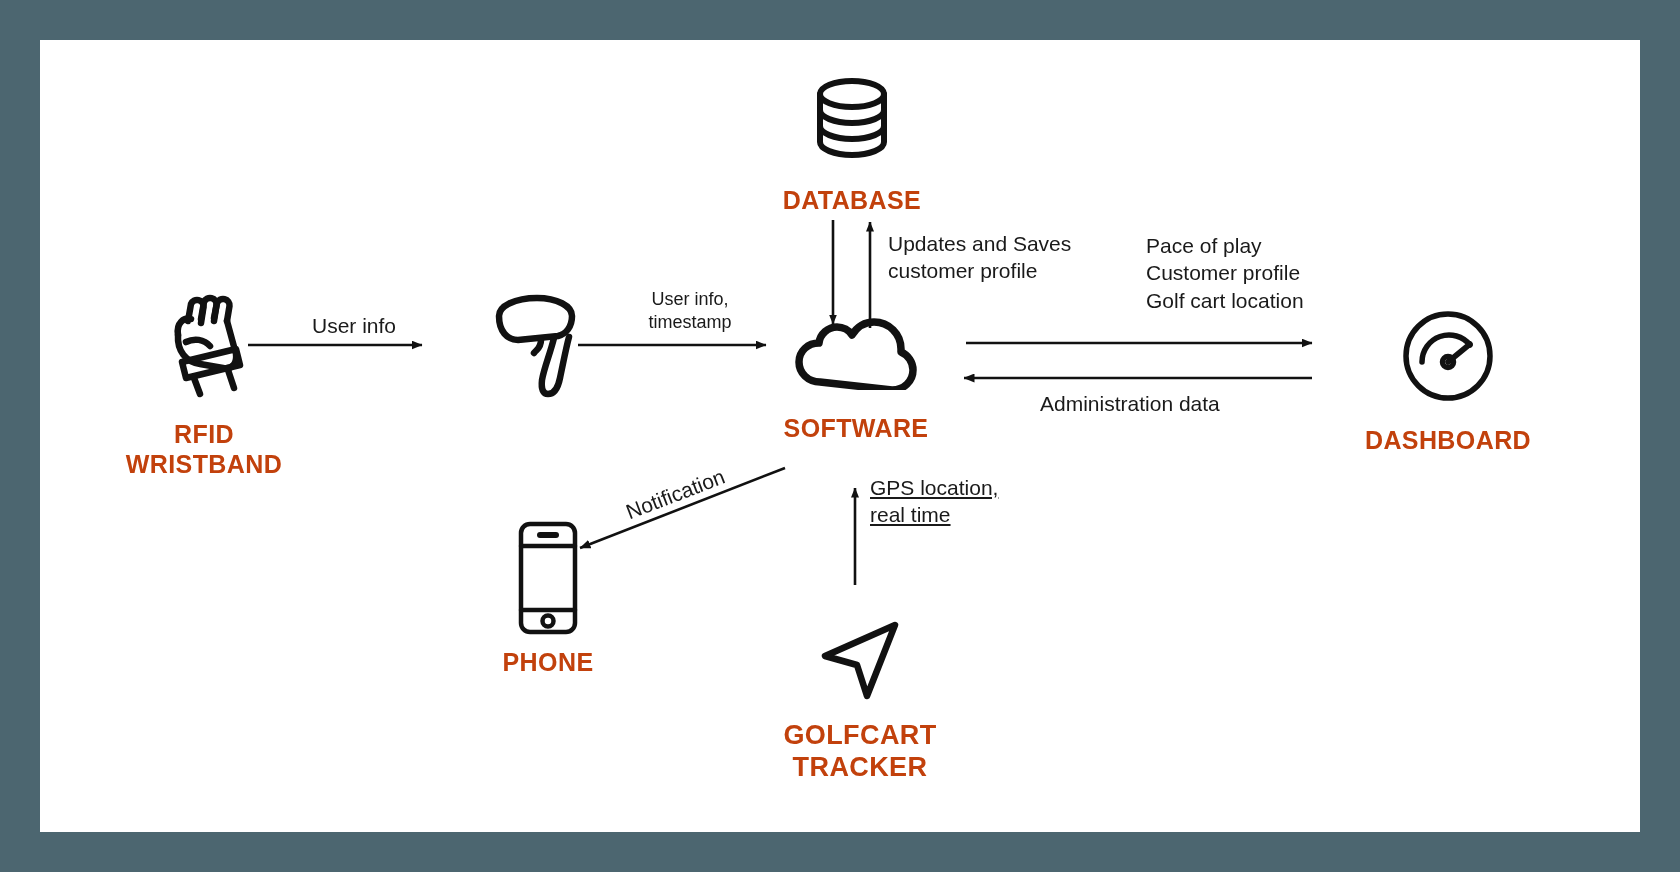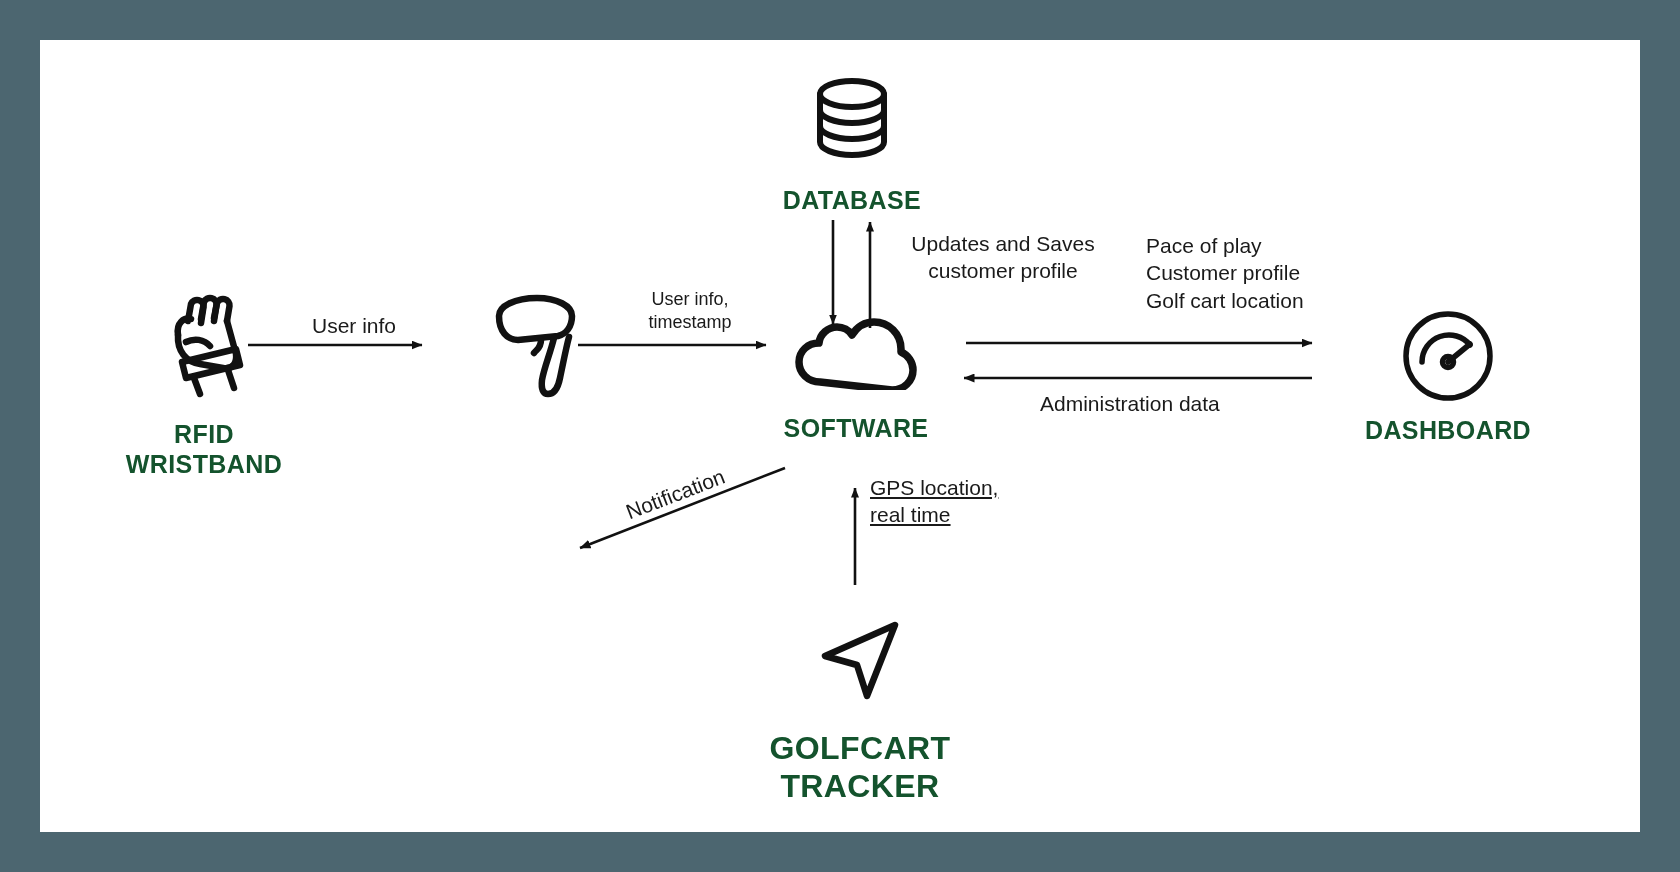--- a/index.html
+++ b/index.html
@@ -20,21 +20,21 @@
     width: 1600px;
     height: 792px;
     background: #ffffff;
   }
   .node {
     position: absolute;
     text-align: center;
   }
   .node-label {
     font-weight: bold;
-    color: #14532d;
+    color: #c2410c;
     letter-spacing: 0.4px;
     line-height: 1.18;
     white-space: pre-line;
   }
   .edge-label {
     position: absolute;
     color: #1a1a1a;
     line-height: 1.3;
     white-space: pre-line;
   }
@@ -78,21 +78,21 @@
     <line x1="745" y1="428" x2="540" y2="508" stroke="#111111" stroke-width="2.6" marker-end="url(#ah)"></line>
 
     <line x1="815" y1="545" x2="815" y2="448" stroke="#111111" stroke-width="2.6" marker-end="url(#ah-sm)"></line>
   </svg>
 
   <div class="edge-label" style="left:234px; top:272px; width:160px; text-align:center; font-size:21px;">User info</div>
 
   <div class="edge-label" style="left:570px; top:248px; width:160px; text-align:center; font-size:18px;">User info,
 timestamp</div>
 
-  <div class="edge-label" style="left:848px; top:190px; width:230px; text-align:center; font-size:21px;">Updates and Saves
+  <div class="edge-label" style="left:848px; top:190px; width:230px; text-align:left; font-size:21px;">Updates and Saves
 customer profile</div>
 
   <div class="edge-label" style="left:1106px; top:192px; width:240px; text-align:left; font-size:21px;">Pace of play
 Customer profile
 Golf cart location</div>
 
   <div class="edge-label" style="left:1000px; top:350px; width:260px; text-align:left; font-size:21px;">Administration data</div>
 
   <div class="edge-label" style="left:582px; top:460px; width:160px; text-align:left; font-size:21px;
               transform: rotate(-21deg); transform-origin: left top;">Notification</div>
@@ -160,26 +160,40 @@
     <div style="height:104px; display:flex; align-items:center; justify-content:center;">
       <svg class="icon-svg" width="100" height="100" viewBox="0 0 100 100">
         <g fill="none" stroke="#111111" stroke-width="5.5" stroke-linecap="round">
           <circle cx="50" cy="50" r="42"></circle>
           <path d="M24 56 a27 27 0 0 1 48-17"></path>
           <line x1="50" y1="56" x2="72" y2="38"></line>
           <circle cx="50" cy="56" r="5.5"></circle>
         </g>
       </svg>
     </div>
-    <div class="node-label" style="font-size:25px; margin-top:8px;">DASHBOARD</div>
+    <div class="node-label" style="font-size:25px; margin-top:18px;">DASHBOARD</div>
   </div>
 
+  <div class="node" style="left:388px; top:478px; width:240px;">
+    <div style="height:120px; display:flex; align-items:center; justify-content:center;">
+      <svg class="icon-svg" width="66" height="116" viewBox="0 0 66 116">
+        <g fill="none" stroke="#111111" stroke-width="4.5" stroke-linejoin="round" stroke-linecap="round">
+          <rect x="6" y="4" width="54" height="108" rx="9"></rect>
+          <line x1="6" y1="26" x2="60" y2="26"></line>
+          <line x1="6" y1="90" x2="60" y2="90"></line>
+          <line x1="25" y1="15" x2="41" y2="15" stroke-width="6"></line>
+          <circle cx="33" cy="101" r="5.5"></circle>
+        </g>
+      </svg>
+    </div>
+    <div class="node-label" style="font-size:25px; margin-top:10px;">PHONE</div>
+  </div>
 
   <div class="node" style="left:700px; top:570px; width:240px;">
     <div style="height:100px; display:flex; align-items:center; justify-content:center;">
       <svg class="icon-svg" width="92" height="92" viewBox="0 0 92 92">
         <path d="M81 11 L11 42 L43 51 L53 82 z" fill="none" stroke="#111111" stroke-width="6.5" stroke-linejoin="round"></path>
       </svg>
     </div>
-    <div class="node-label" style="font-size:32px; margin-top:20px;">GOLFCART TRACKER</div>
+    <div class="node-label" style="font-size:27px; margin-top:10px;">GOLFCART TRACKER</div>
   </div>
 
 </div>
 
 </body></html>

